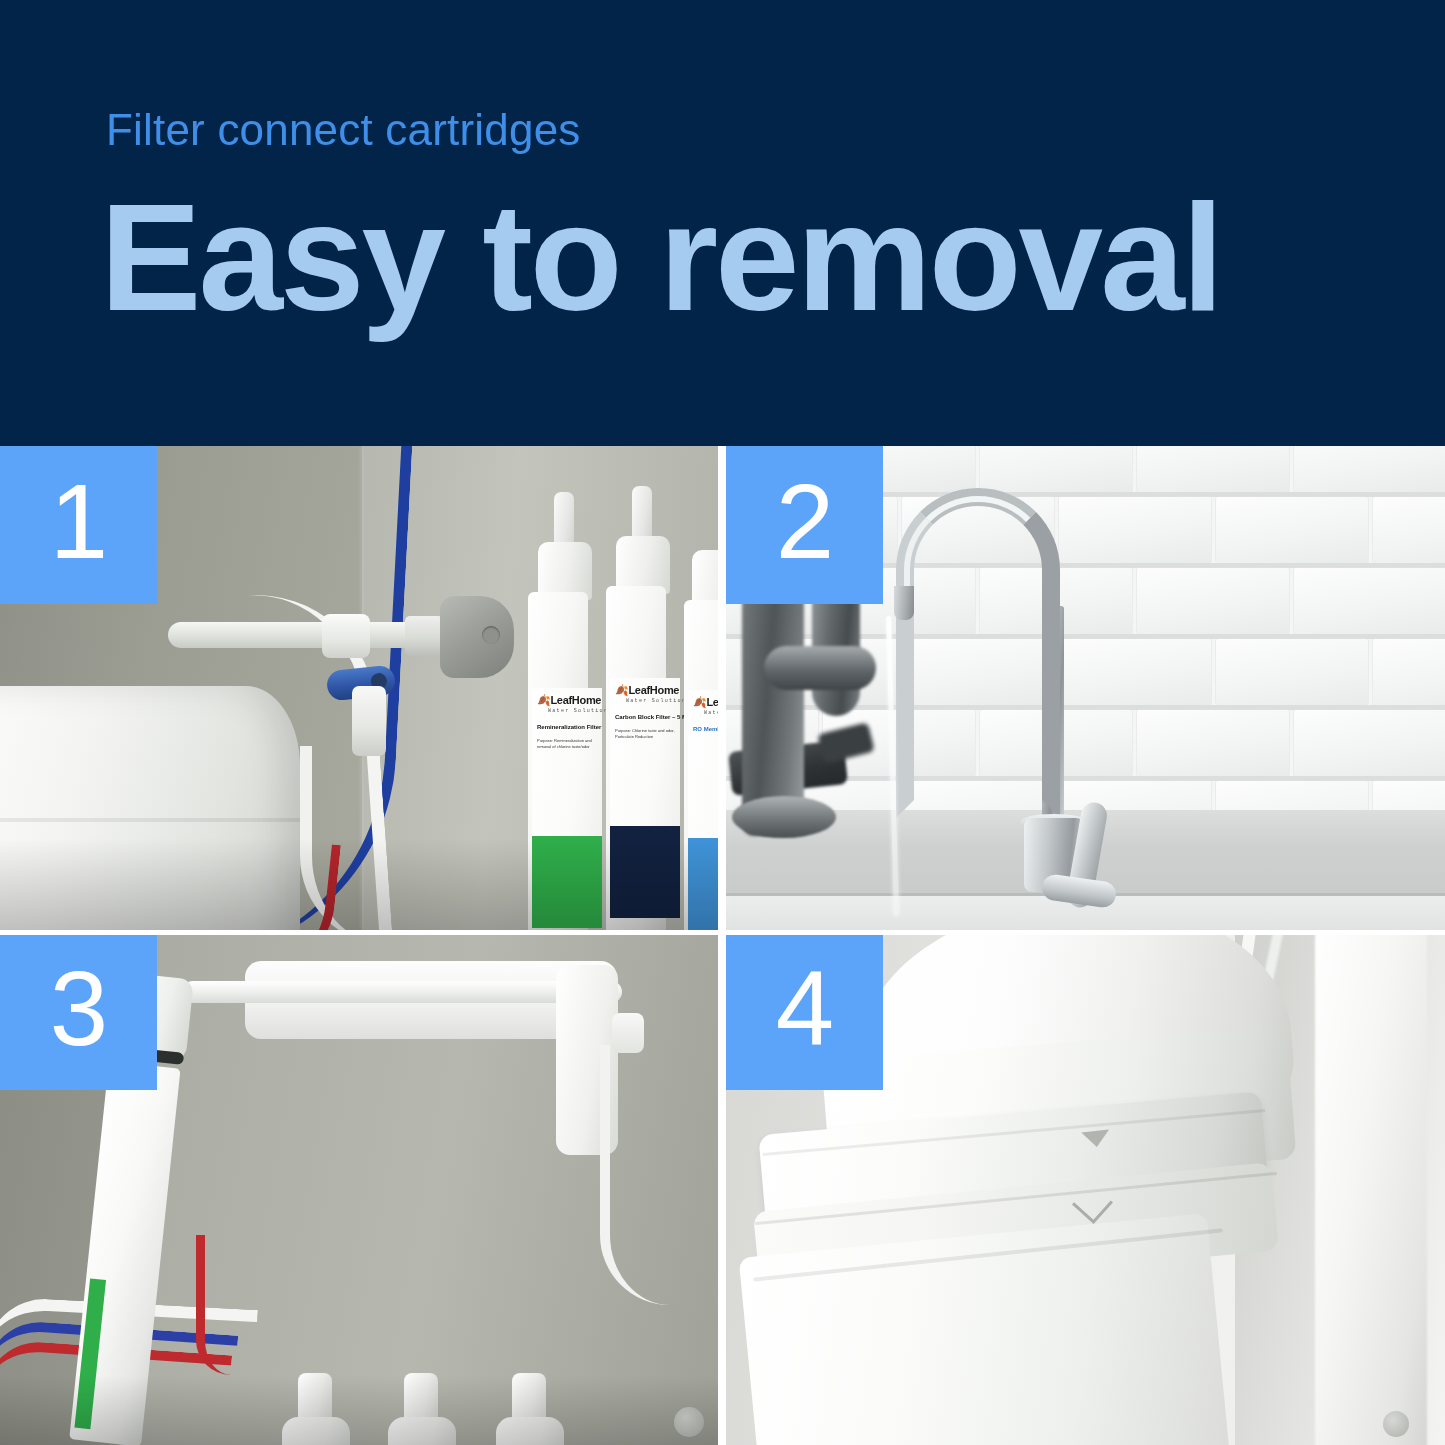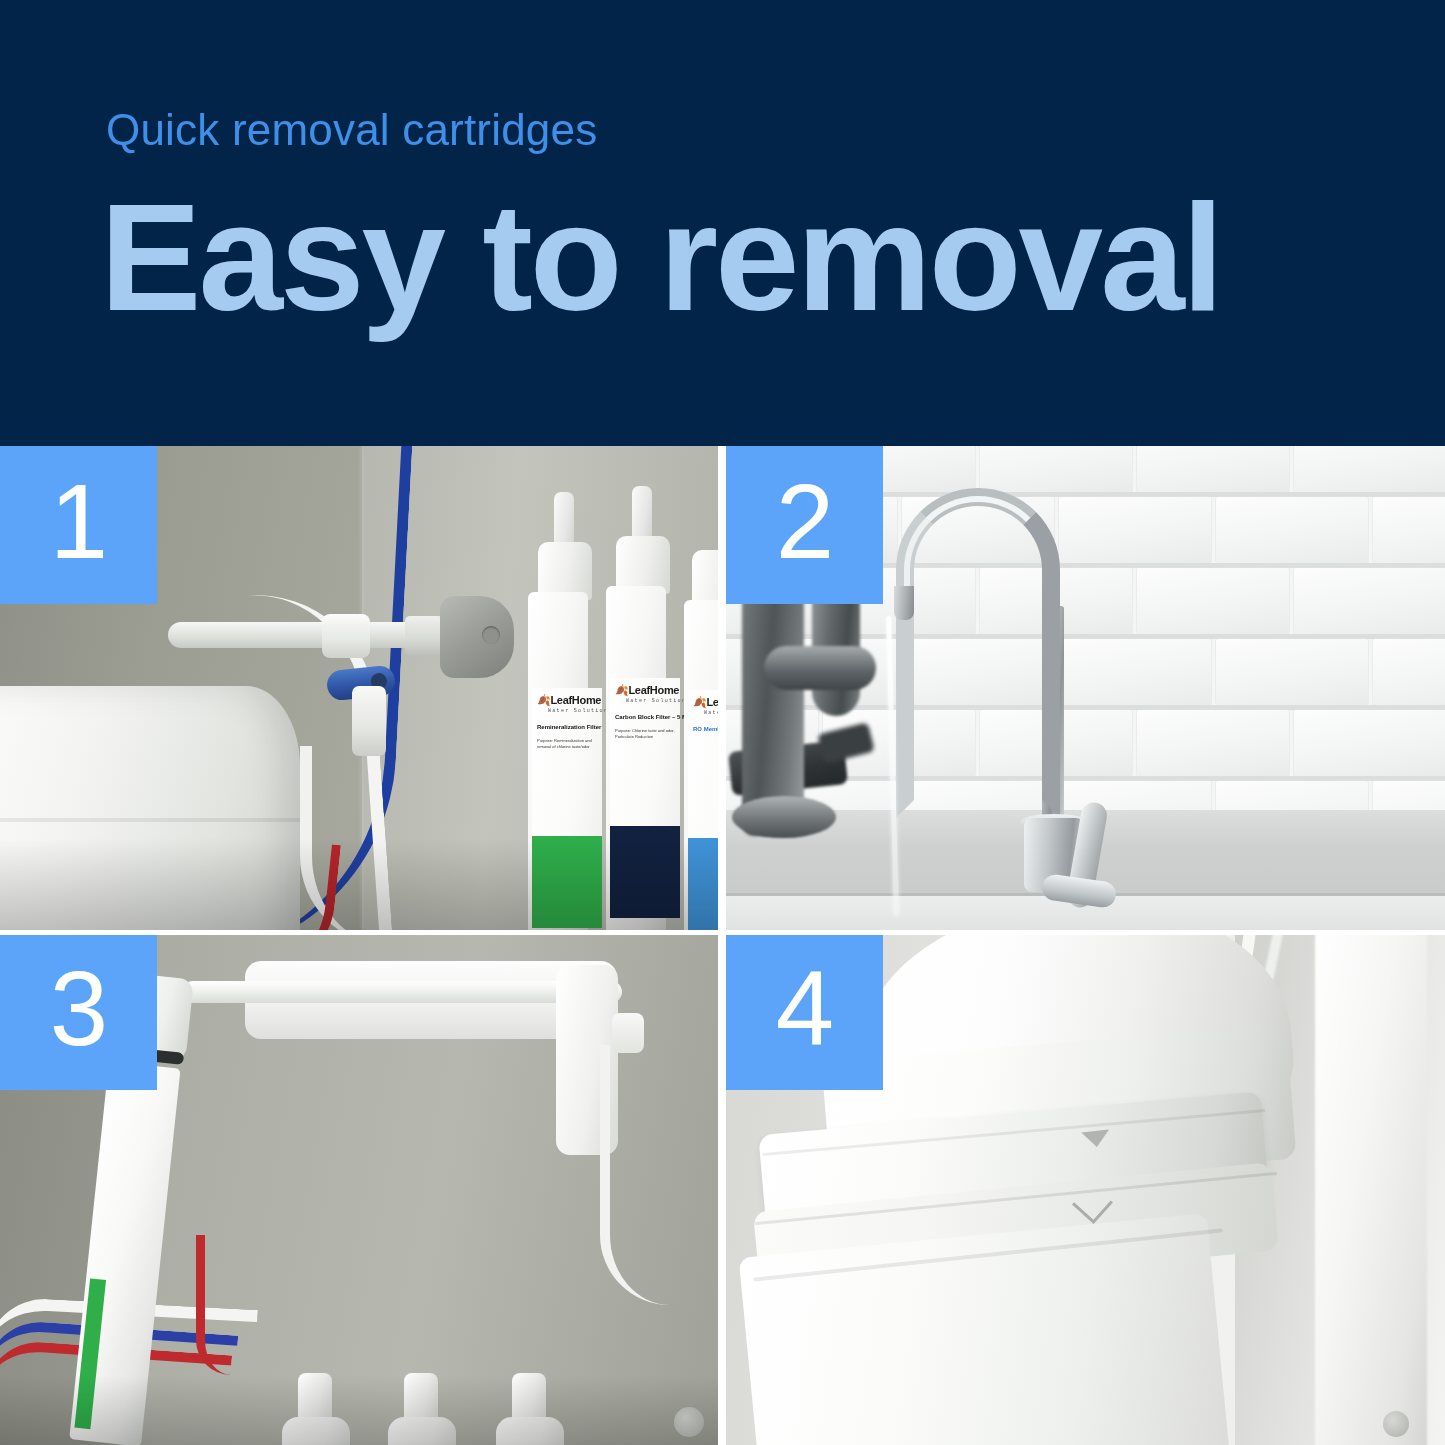--- a/index.html
+++ b/index.html
@@ -448,21 +448,21 @@
     background:radial-gradient(circle at 38% 34%,#c9cbc7,#a8aaa6 70%,#8f918d 100%);
     opacity:.75;
   }
 </style>
 </head>
 <body>
 
 <div id="page">
 
   <div class="header">
-    <div class="eyebrow">Quick removal cartridges</div>
+    <div class="eyebrow">Filter connect cartridges</div>
     <div class="headline">Easy to removal</div>
   </div>
 
   <div class="grid">
 
     <div class="cell c1">
       <div class="wall p1-wall"></div>
       <div class="p1-rightwall"></div>
       <div class="p1-corner"></div>
 

